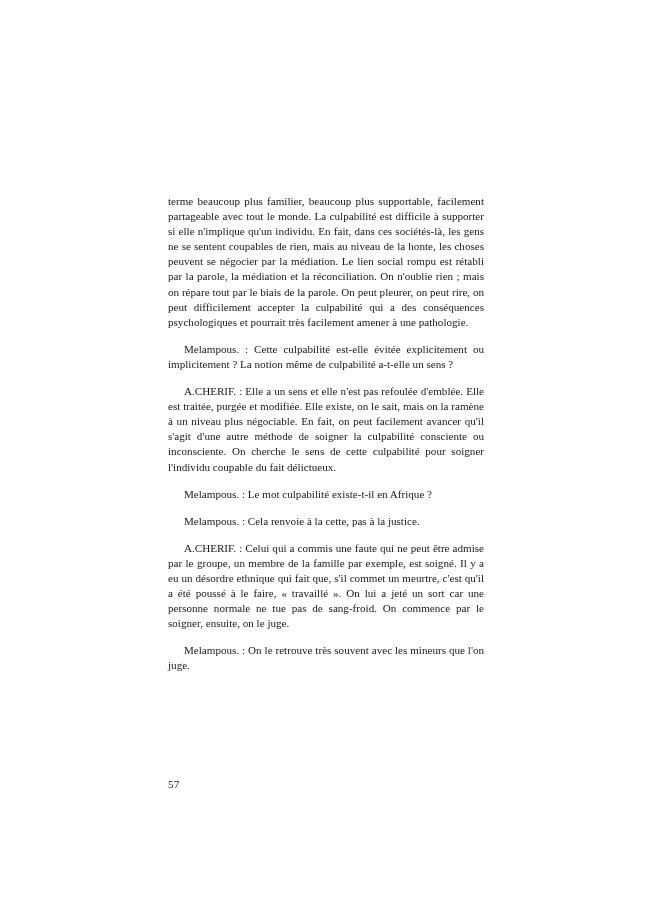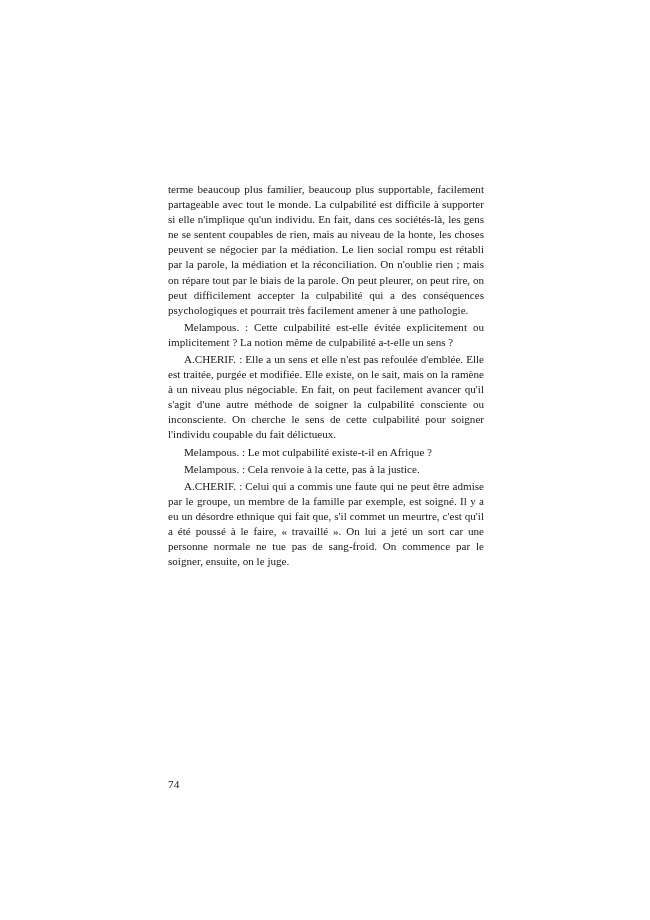--- a/index.html
+++ b/index.html
@@ -20,21 +20,21 @@
     height: 920px;
     background: #ffffff;
   }
   .text-block {
     position: absolute;
     left: 168px;
     top: 182px;
     width: 316px;
   }
   .para {
-    margin: 0 0 0.18em 0;
+    margin: 12px 0 0.18em 0;
     text-align: justify;
     text-justify: inter-word;
     font-size: 11.1px;
     line-height: 15.1px;
     hyphens: manual;
     color: #181818;
   }
   .para.indent {
     text-indent: 16px;
   }
@@ -56,17 +56,18 @@
 
 <div class="page">
 
   <div class="text-block">
     <p class="para first">terme beaucoup plus familier, beaucoup plus supportable, facilement partageable avec tout le monde. La culpabilité est difficile à supporter si elle n'implique qu'un individu. En fait, dans ces sociétés-là, les gens ne se sentent coupables de rien, mais au niveau de la honte, les choses peuvent se négocier par la médiation. Le lien social rompu est rétabli par la parole, la médiation et la réconciliation. On n'oublie rien ; mais on répare tout par le biais de la parole. On peut pleurer, on peut rire, on peut difficilement accepter la culpabilité qui a des conséquences psychologiques et pourrait très facilement amener à une pathologie.</p>
     <p class="para indent">Melampous. : Cette culpabilité est-elle évitée explicitement ou implicitement ? La notion même de culpabilité a-t-elle un sens ?</p>
     <p class="para indent">A.CHERIF. : Elle a un sens et elle n'est pas refoulée d'emblée. Elle est traitée, purgée et modifiée. Elle existe, on le sait, mais on la ramène à un niveau plus négociable. En fait, on peut facilement avancer qu'il s'agit d'une autre méthode de soigner la culpabilité consciente ou inconsciente. On cherche le sens de cette culpabilité pour soigner l'individu coupable du fait délictueux.</p>
     <p class="para indent">Melampous. : Le mot culpabilité existe-t-il en Afrique ?</p>
     <p class="para indent">Melampous. : Cela renvoie à la cette, pas à la justice.</p>
     <p class="para indent">A.CHERIF. : Celui qui a commis une faute qui ne peut être admise par le groupe, un membre de la famille par exemple, est soigné. Il y a eu un désordre ethnique qui fait que, s'il commet un meurtre, c'est qu'il a été poussé à le faire, « travaillé ». On lui a jeté un sort car une personne normale ne tue pas de sang-froid. On commence par le soigner, ensuite, on le juge.</p>
+    <p class="para indent">Melampous. : On le retrouve très souvent avec les mineurs que l'on juge.</p>
   </div>
 
-  <div class="page-number">74</div>
+  <div class="page-number">57</div>
 
 </div>
 
 </body></html>

